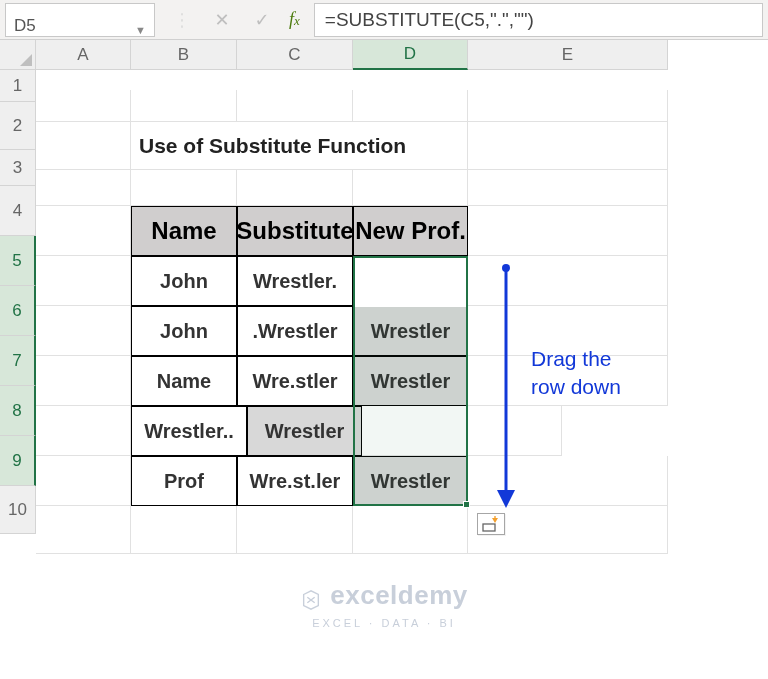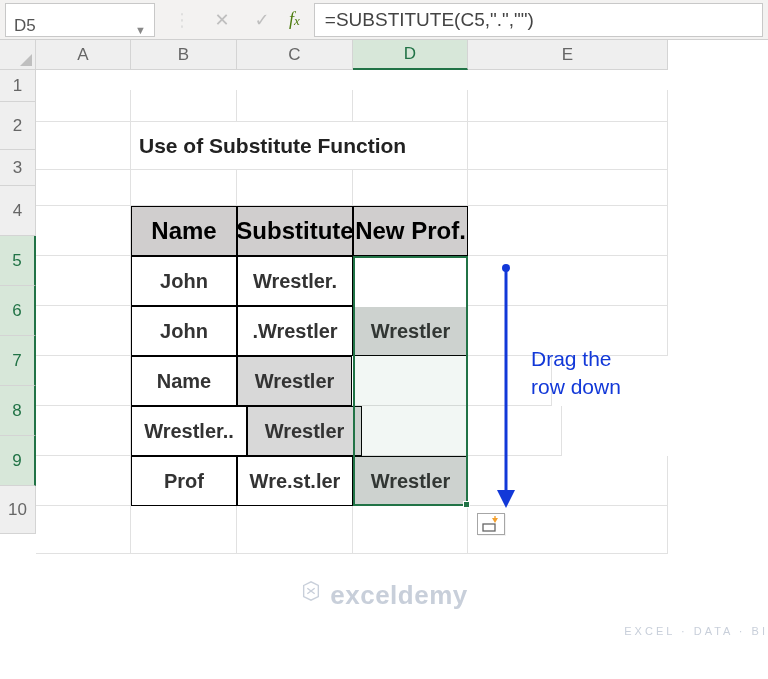--- a/index.html
+++ b/index.html
@@ -212,28 +212,27 @@
     top: 580px;
     text-align: center;
     color: #c8cfda;
     font-family: Arial, sans-serif;
   }
   .watermark .wm-main {
     font-size: 26px;
     letter-spacing: .5px;
     font-weight: 600;
     display: inline-flex;
-    align-items: flex-start;
+    align-items: flex-end;
     gap: 8px;
   }
   .watermark .wm-sub {
     font-size: 11px;
     letter-spacing: 3px;
-    margin-top: 14px;
-    text-align: right;
+    margin-top: 2px;
   }
 </style>
 </head>
 <body>
 
 <div class="formula-bar">
   <div class="name-box">
     <span>D5</span>
     <span class="name-box-dd">▼</span>
   </div>
@@ -317,20 +316,21 @@
       <div class="cell cA r6"></div>
       <div class="cell tbl-cell cB r6">John</div>
       <div class="cell tbl-cell cC r6">.Wrestler</div>
       <div class="cell tbl-cell cD r6" style="background:#d8d8d8;">Wrestler</div>
       <div class="cell cE r6"></div>
     </div>
 
     <div class="body-row">
       <div class="cell cA r7"></div>
       <div class="cell tbl-cell cB r7">Name</div>
+      <div class="cell tbl-cell cC r7">Wre.stler</div>
       <div class="cell tbl-cell cD r7" style="background:#d8d8d8;">Wrestler</div>
       <div class="cell cE r7"></div>
     </div>
 
     <div class="body-row">
       <div class="cell cA r8"></div>
       <div class="cell tbl-cell cC r8">Wrestler..</div>
       <div class="cell tbl-cell cD r8" style="background:#d8d8d8;">Wrestler</div>
       <div class="cell cE r8"></div>
     </div>

